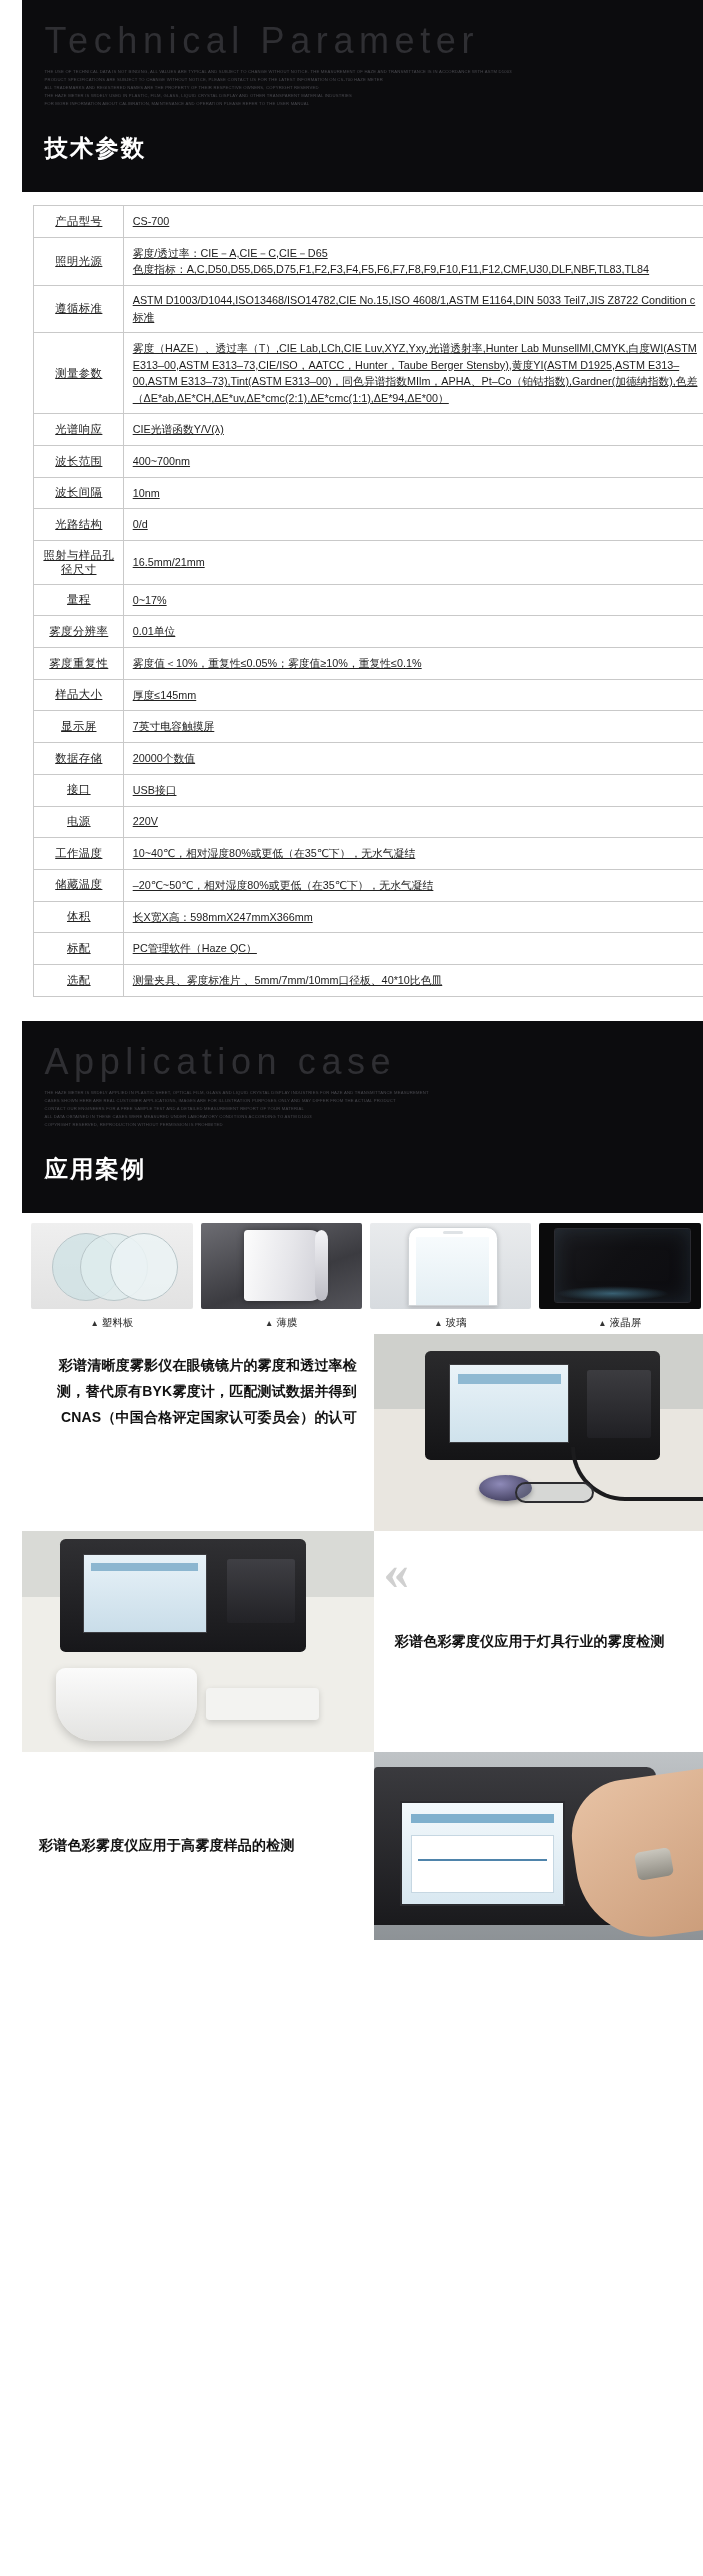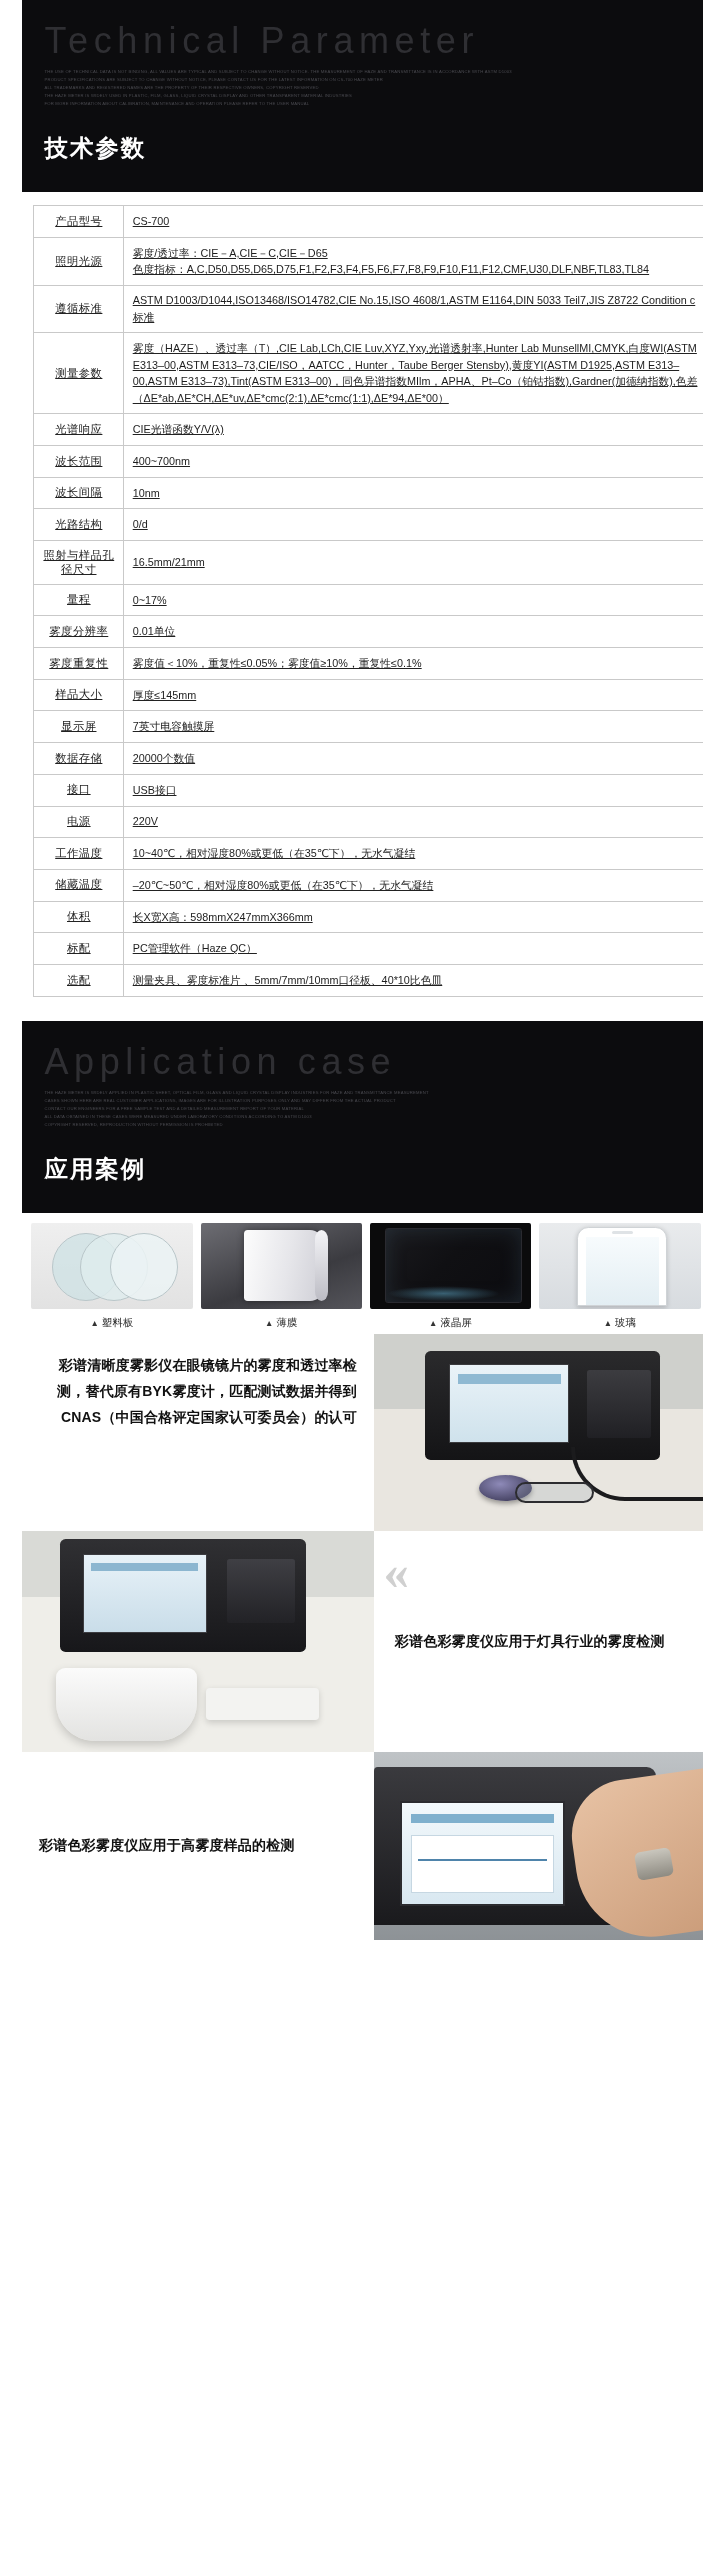--- a/index.html
+++ b/index.html
@@ -409,37 +409,37 @@
       </div>
       <div class="thumb-col">
         <div class="thumb t2">
             <div class="roll"></div>
           </div>
         <div class="thumb-cap">
           <span class="tri">▲</span><span>薄膜</span>
         </div>
       </div>
       <div class="thumb-col">
+        <div class="thumb t3">
+          <div class="phone">
+              <div class="spk"></div>
+              <div class="scr"></div>
+            </div>
+        </div>
+        <div class="thumb-cap">
+          <span class="tri">▲</span><span>玻璃</span>
+        </div>
+      </div>
+      <div class="thumb-col">
         <div class="thumb t4">
             <div class="lcd"></div>
             <div class="glow"></div>
           </div>
         <div class="thumb-cap">
           <span class="tri">▲</span><span>液晶屏</span>
-        </div>
-      </div>
-      <div class="thumb-col">
-        <div class="thumb t3">
-          <div class="phone">
-              <div class="spk"></div>
-              <div class="scr"></div>
-            </div>
-        </div>
-        <div class="thumb-cap">
-          <span class="tri">▲</span><span>玻璃</span>
         </div>
       </div>
     </div>
 
     <div class="case-block">
       <div class="case-text">彩谱清晰度雾影仪在眼镜镜片的雾度和透过率检测，替代原有BYK雾度计，匹配测试数据并得到CNAS（中国合格评定国家认可委员会）的认可</div>
       <div class="case-photo p1">
         <div class="dev">
             <div class="screen"></div>
             <div class="side"></div>

